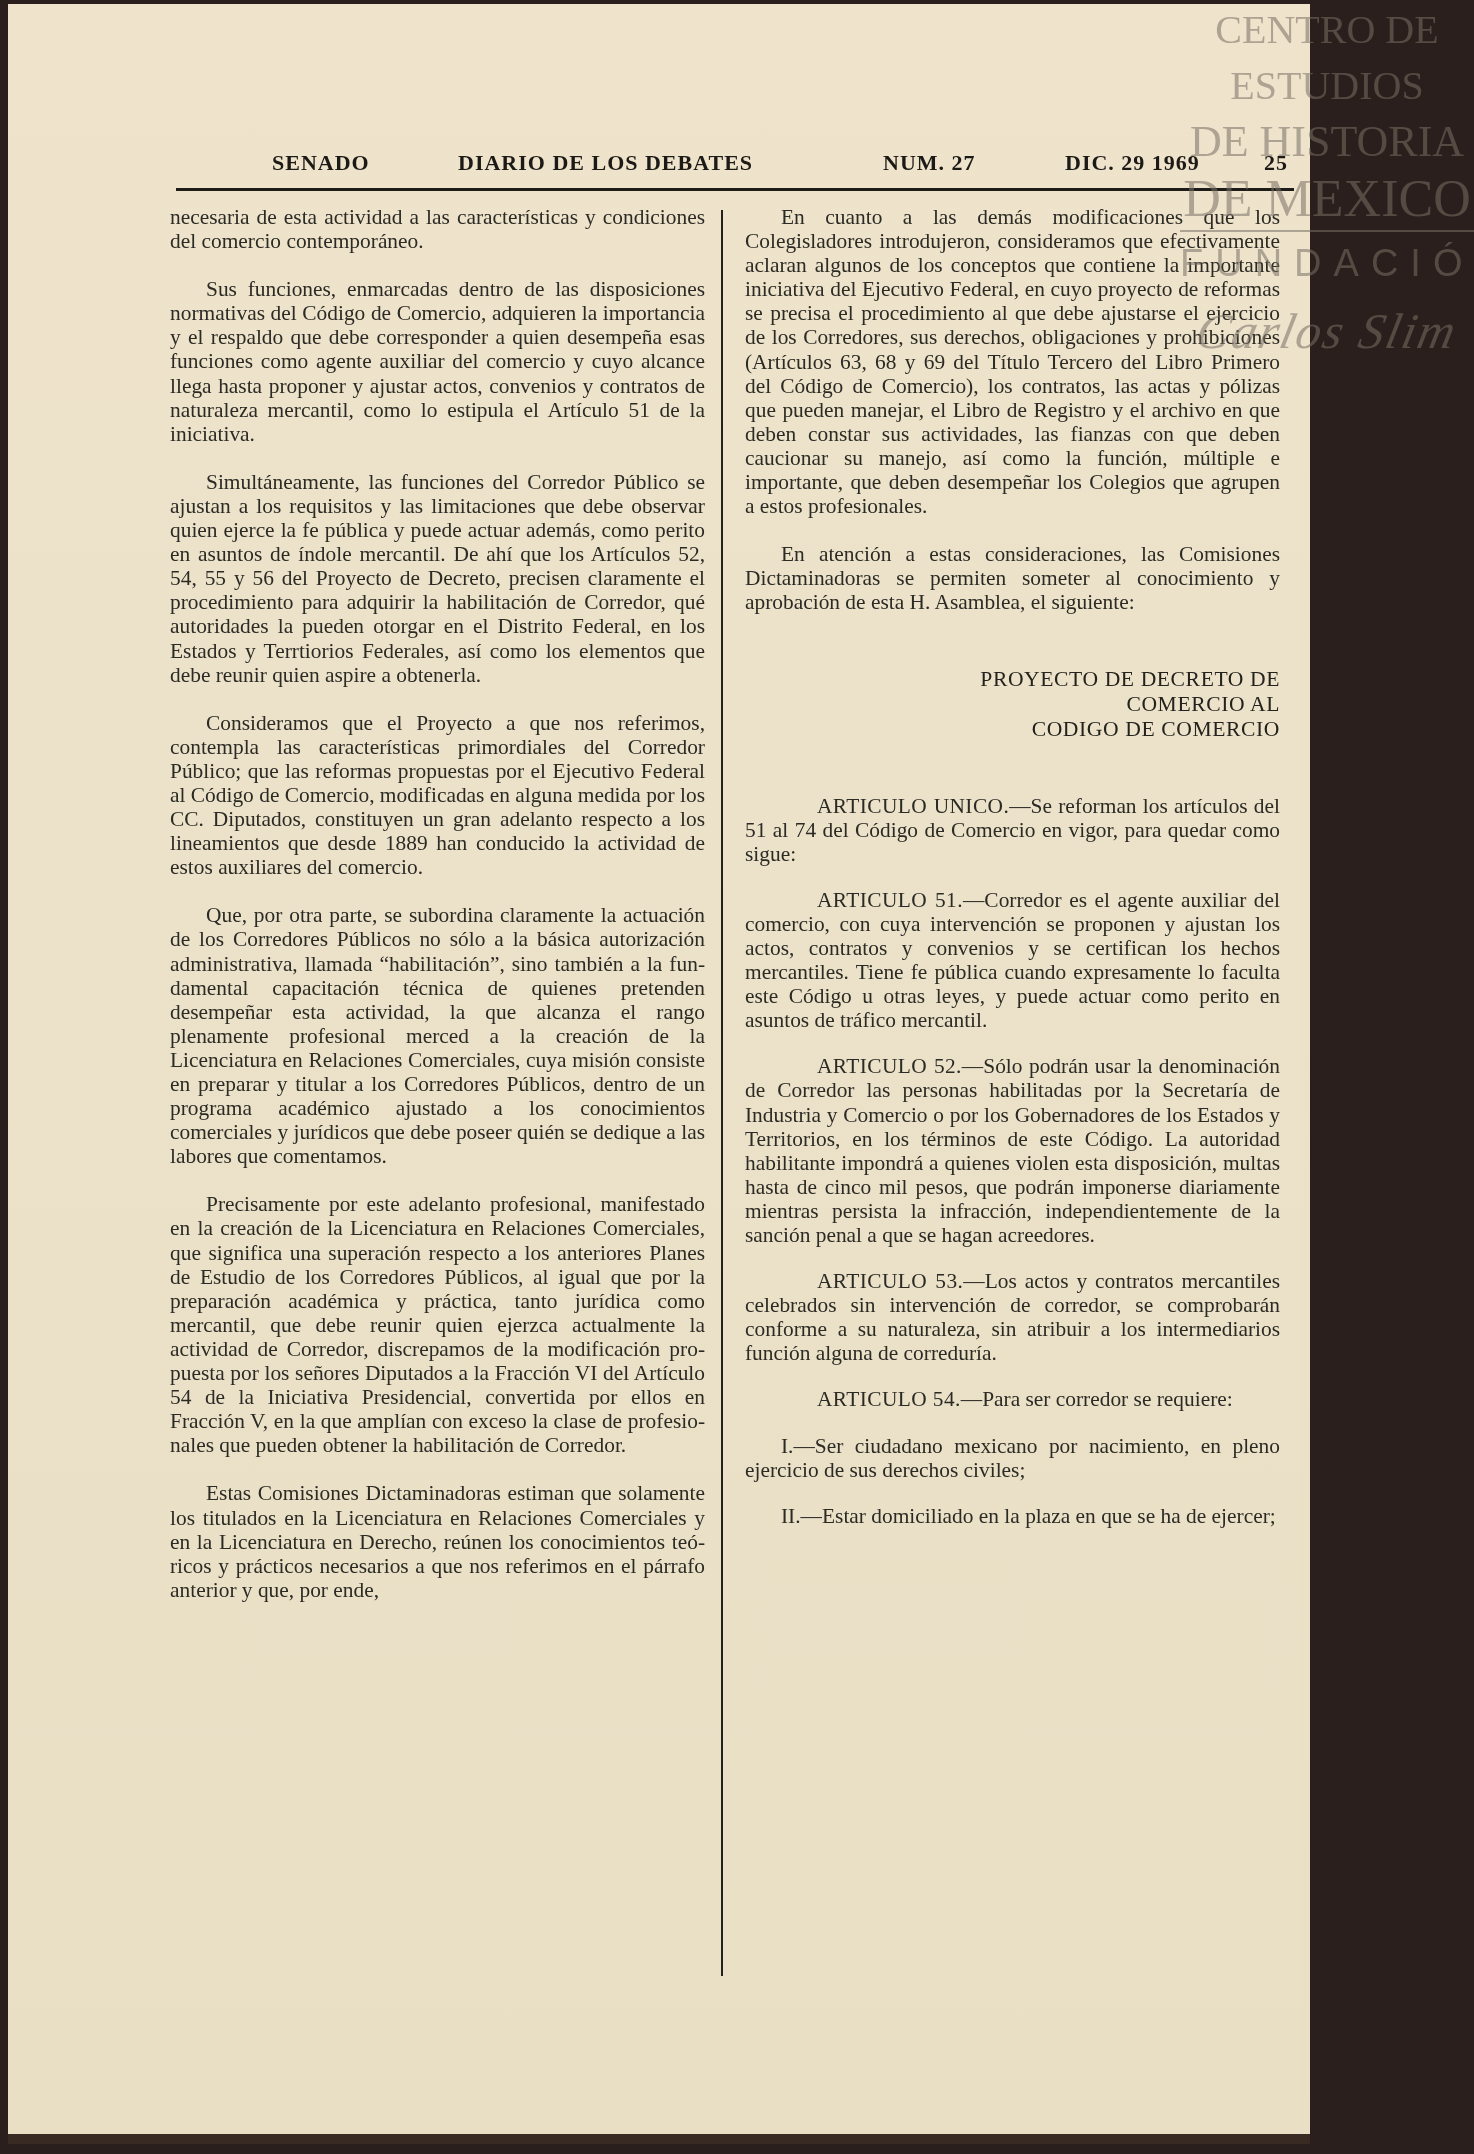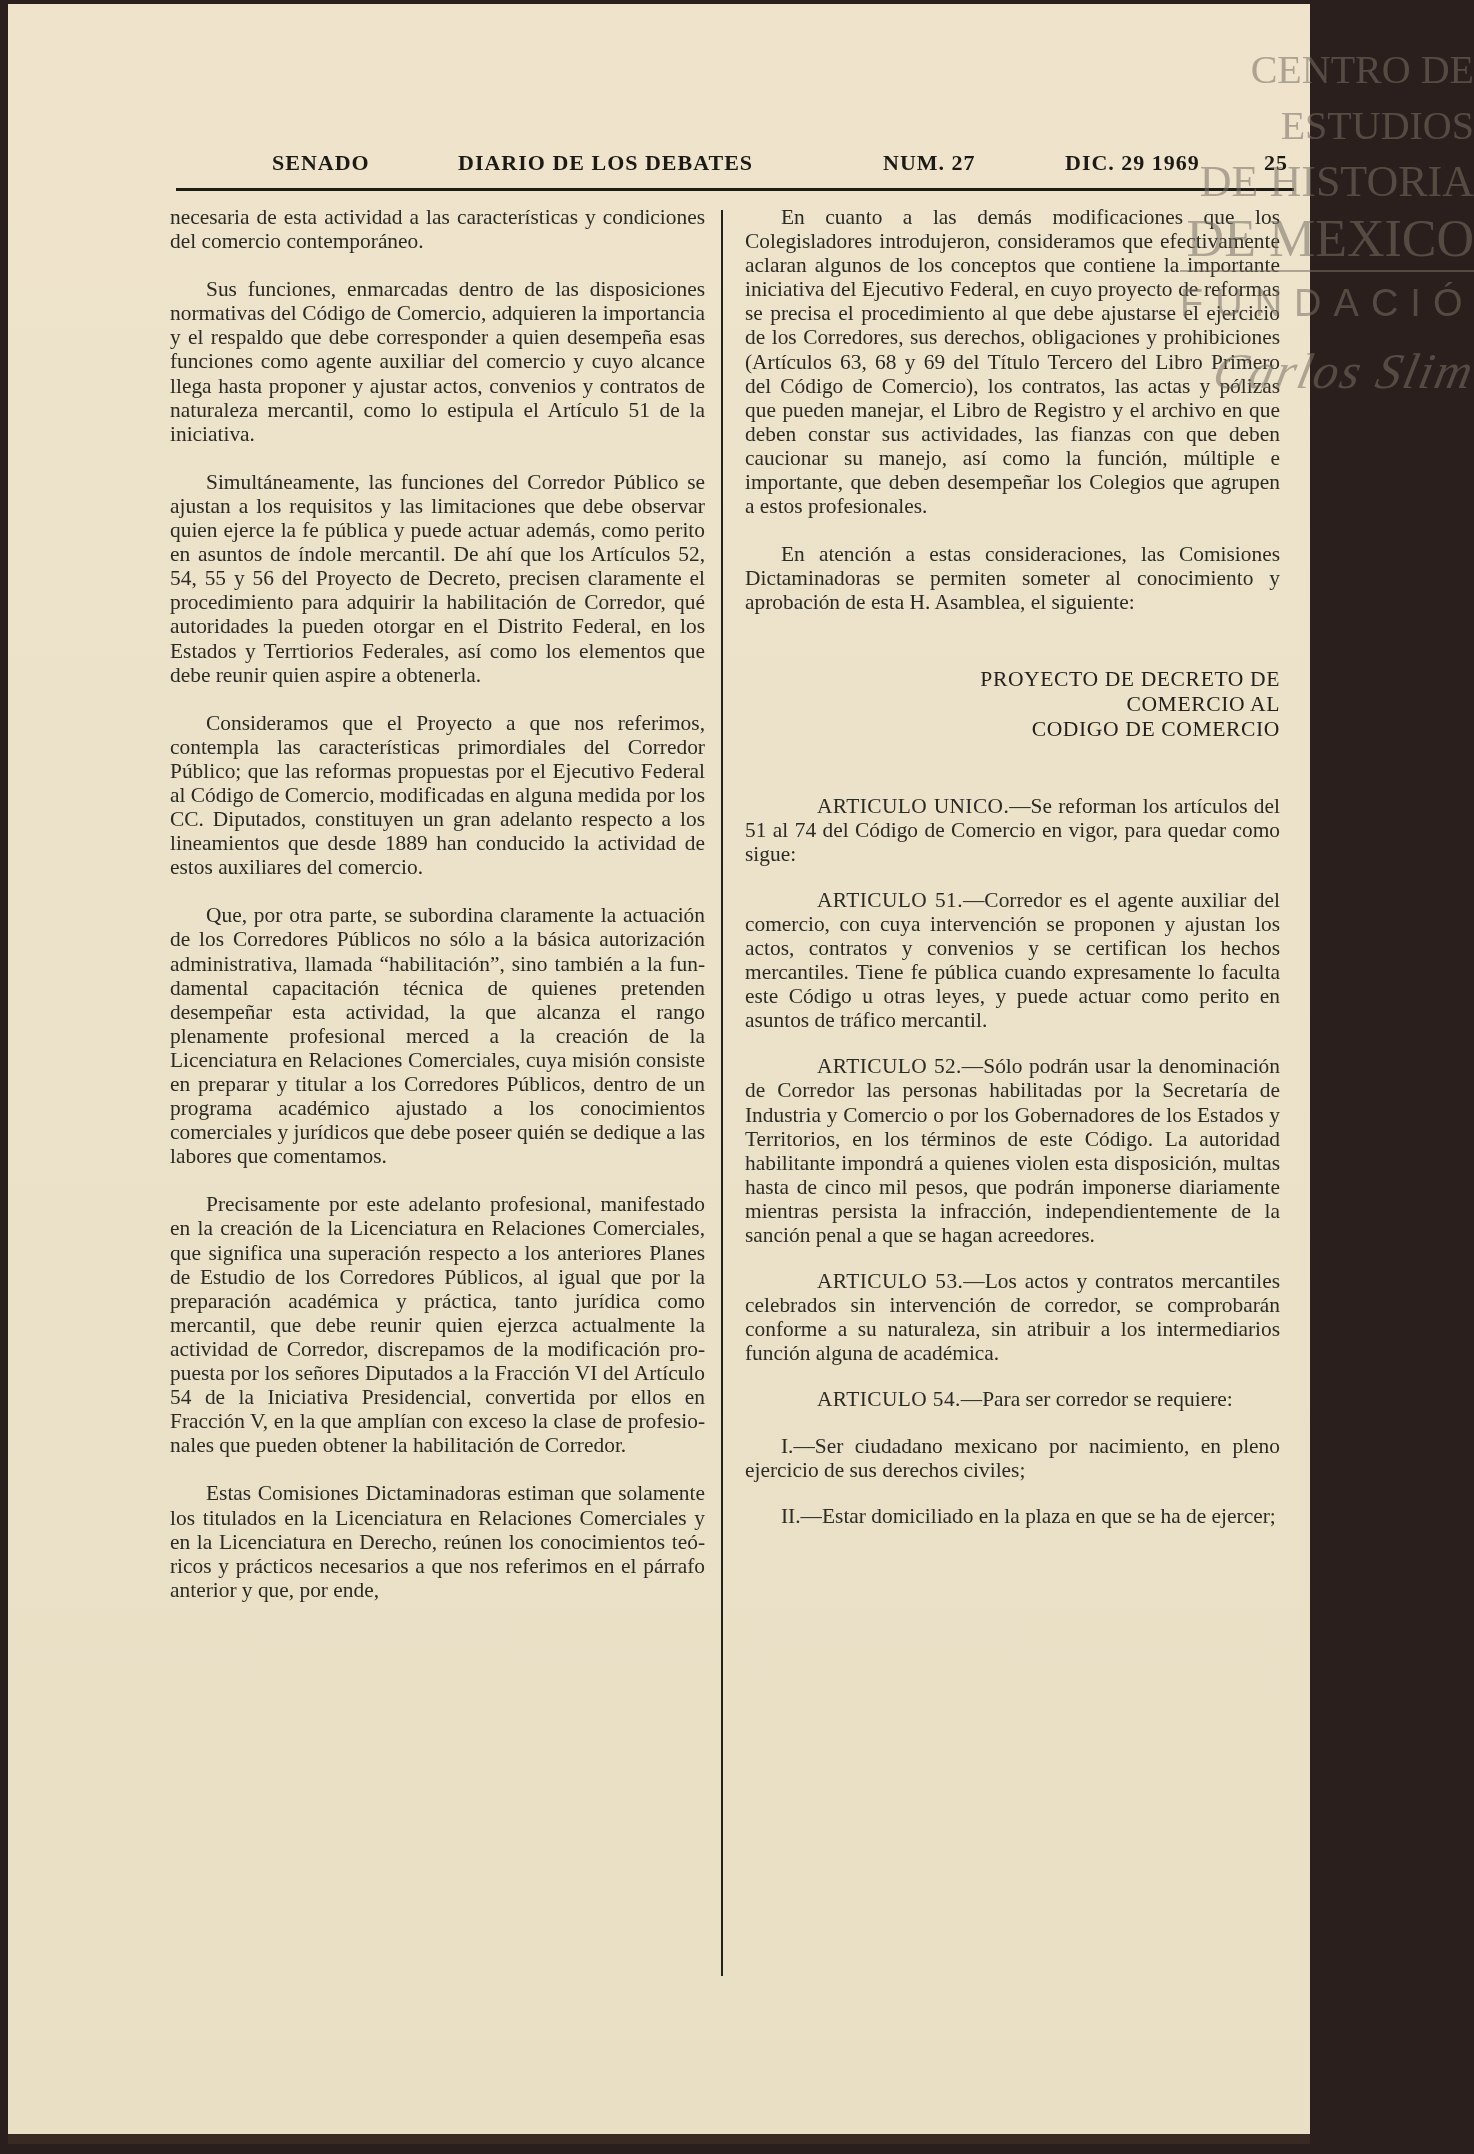--- a/index.html
+++ b/index.html
@@ -46,21 +46,21 @@
     .col p.tight { margin-bottom: 22px; }
     .decree-title {
       text-align: center; font-size: 21.6px; line-height: 25px; margin: 52px 0 52px 0;
       text-indent: 0; letter-spacing: 0.6px; color: #24221d;
     }
     .decree-title div { text-align: right; }
     .article-head { letter-spacing: 0.4px; margin-left: 36px; }
     .watermark {
       position: absolute; left: 1180px; top: 4px; width: 294px; height: 370px;
       color: rgba(120,112,100,0.55); font-family: "Liberation Serif", serif;
-      text-align: right; pointer-events: none; margin-top: 40px;
+      text-align: center; pointer-events: none;
     }
     .wm-line { position: absolute; left: 0; width: 294px; white-space: nowrap; }
     .wm1 { top: 2px; font-size: 40px; }
     .wm2 { top: 58px; font-size: 40px; }
     .wm3 { top: 112px; font-size: 44px; }
     .wm4 { top: 165px; font-size: 52px; }
     .wm5 {
       top: 238px; font-family: "Liberation Sans", sans-serif; font-size: 38px;
       letter-spacing: 12px; font-weight: normal;
     }
@@ -105,21 +105,21 @@
 
     <div class="decree-title">
       <div>PROYECTO DE DECRETO DE</div>
       <div>COMERCIO AL</div>
       <div>CODIGO DE COMERCIO</div>
     </div>
 
     <p class="tight"><span class="article-head">ARTICULO UNICO.</span><span>—Se reforman los artícu­los del 51 al 74 del Código de Comercio en vi­gor, para quedar como sigue:</span></p>
     <p class="tight"><span class="article-head">ARTICULO 51.</span><span>—Corredor es el agente auxi­liar del comercio, con cuya intervención se proponen y ajustan los actos, contratos y con­venios y se certifican los hechos mercantiles. Tiene fe pública cuando expresamente lo fa­culta este Código u otras leyes, y puede actuar como perito en asuntos de tráfico mercantil.</span></p>
     <p class="tight"><span class="article-head">ARTICULO 52.</span><span>—Sólo podrán usar la deno­minación de Corredor las personas habilitadas por la Secretaría de Industria y Comercio o por los Gobernadores de los Estados y Terri­torios, en los términos de este Código. La auto­ridad habilitante impondrá a quienes violen es­ta disposición, multas hasta de cinco mil pe­sos, que podrán imponerse diariamente mien­tras persista la infracción, independientemen­te de la sanción penal a que se hagan acree­dores.</span></p>
-    <p class="tight"><span class="article-head">ARTICULO 53.</span><span>—Los actos y contratos mer­cantiles celebrados sin intervención de corre­dor, se comprobarán conforme a su naturaleza, sin atribuir a los intermediarios función algu­na de académica.</span></p>
+    <p class="tight"><span class="article-head">ARTICULO 53.</span><span>—Los actos y contratos mer­cantiles celebrados sin intervención de corre­dor, se comprobarán conforme a su naturaleza, sin atribuir a los intermediarios función algu­na de correduría.</span></p>
     <p class="tight"><span class="article-head">ARTICULO 54.</span><span>—Para ser corredor se re­quiere:</span></p>
 
     <p class="tight">I.—Ser ciudadano mexicano por nacimien­to, en pleno ejercicio de sus derechos civiles;</p>
     <p class="tight">II.—Estar domiciliado en la plaza en que se ha de ejercer;</p>
   </div>
 
   <div class="page-bottom-edge"></div>
 </div>
 
 <div class="watermark">

